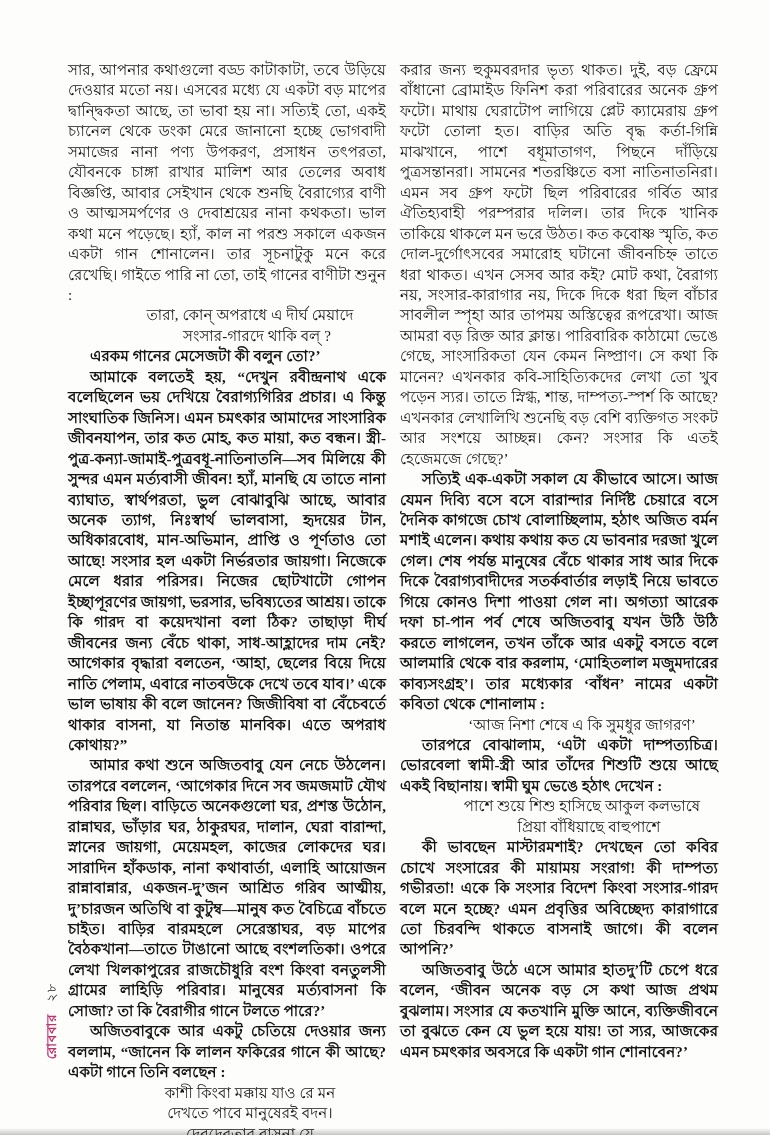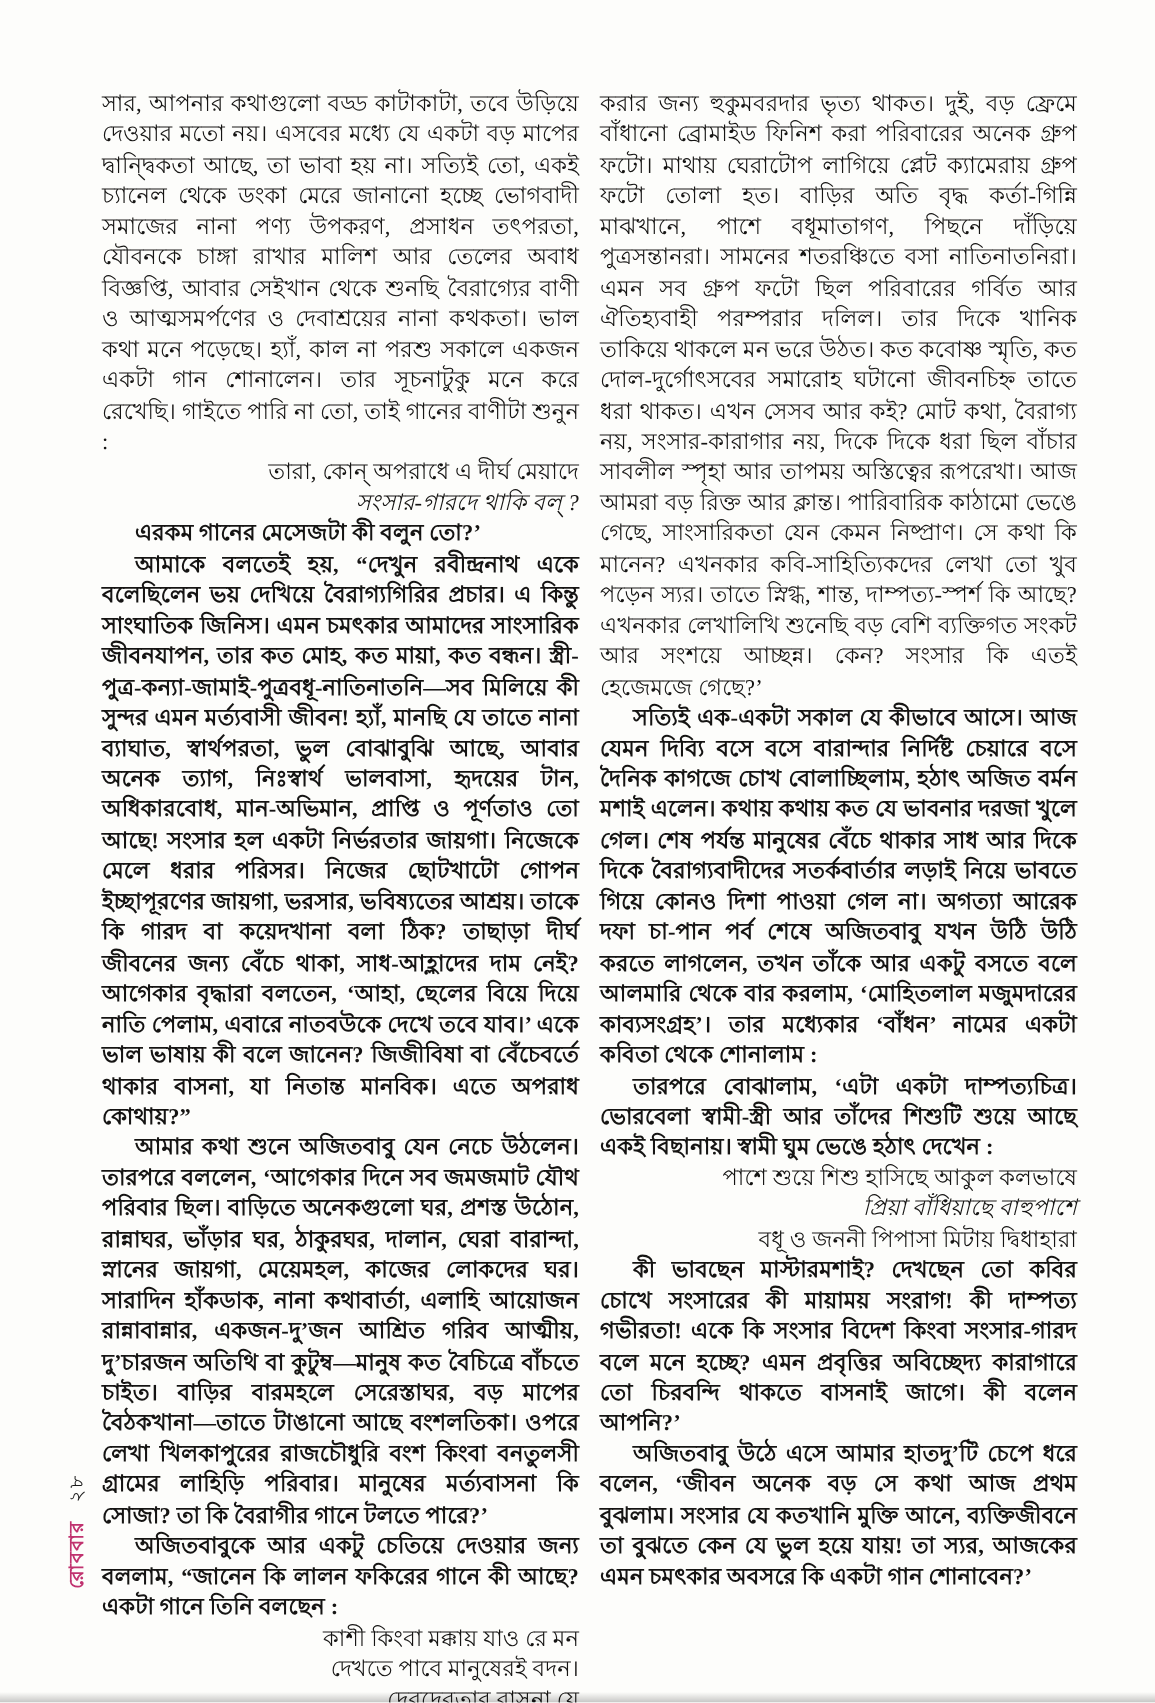--- a/index.html
+++ b/index.html
@@ -15,23 +15,23 @@
   .col{
     position:absolute;top:60px;width:318px;
     font-size:15px;line-height:20.45px;
     text-align:justify;
     letter-spacing:0.1px;
   }
   .col-left{left:68px;}
   .col-right{left:400px;}
   p.para{margin:0;padding:0;}
   p.para.indent{text-indent:22px;font-weight:bold;}
-  .verse{margin-left:46px;text-align:right;}
+  .verse{margin-left:46px;text-align:center;}
   .verse .vline{display:block;white-space:nowrap;}
-  .verse .vline.alt{margin-left:14px;font-style:italic;}
+  .verse .vline.alt{margin-left:14px;}
   .margin-strip{
     position:absolute;left:52px;top:1021px;
     transform:translate(-50%,-50%) rotate(-90deg);
     white-space:nowrap;
     font-size:13px;letter-spacing:1px;
   }
   .margin-strip .mag{color:#c0326f;font-weight:bold;}
   .margin-strip .pgnum{color:#1a1a1a;margin-left:12px;}
   .page-bottom-shadow{
     position:absolute;left:0;right:0;bottom:0;height:7px;
@@ -62,25 +62,27 @@
       <span class="vline">দেখতে পাবে মানুষেরই বদন।</span>
       <span class="vline">দেবদেবতার বাসনা যে</span>
 
     </div>
 
   </div>
 
   <div class="col col-right">
     <p class="para">করার জন্য হুকুমবরদার ভৃত্য থাকত। দুই, বড় ফ্রেমে বাঁধানো ব্রোমাইড ফিনিশ করা পরিবারের অনেক গ্রুপ ফটো। মাথায় ঘেরাটোপ লাগিয়ে প্লেট ক্যামেরায় গ্রুপ ফটো তোলা হত। বাড়ির অতি বৃদ্ধ কর্তা-গিন্নি মাঝখানে, পাশে বধূমাতাগণ, পিছনে দাঁড়িয়ে পুত্রসন্তানরা। সামনের শতরঞ্চিতে বসা নাতিনাতনিরা। এমন সব গ্রুপ ফটো ছিল পরিবারের গর্বিত আর ঐতিহ্যবাহী পরম্পরার দলিল। তার দিকে খানিক তাকিয়ে থাকলে মন ভরে উঠত। কত কবোষ্ণ স্মৃতি, কত দোল-দুর্গোৎসবের সমারোহ ঘটানো জীবনচিহ্ন তাতে ধরা থাকত। এখন সেসব আর কই? মোট কথা, বৈরাগ্য নয়, সংসার-কারাগার নয়, দিকে দিকে ধরা ছিল বাঁচার সাবলীল স্পৃহা আর তাপময় অস্তিত্বের রূপরেখা। আজ আমরা বড় রিক্ত আর ক্লান্ত। পারিবারিক কাঠামো ভেঙে গেছে, সাংসারিকতা যেন কেমন নিষ্প্রাণ। সে কথা কি মানেন? এখনকার কবি-সাহিত্যিকদের লেখা তো খুব পড়েন স্যর। তাতে স্নিগ্ধ, শান্ত, দাম্পত্য-স্পর্শ কি আছে? এখনকার লেখালিখি শুনেছি বড় বেশি ব্যক্তিগত সংকট আর সংশয়ে আচ্ছন্ন। কেন? সংসার কি এতই হেজেমজে গেছে?’</p>
     <p class="para indent">সত্যিই এক-একটা সকাল যে কীভাবে আসে। আজ যেমন দিব্যি বসে বসে বারান্দার নির্দিষ্ট চেয়ারে বসে দৈনিক কাগজে চোখ বোলাচ্ছিলাম, হঠাৎ অজিত বর্মন মশাই এলেন। কথায় কথায় কত যে ভাবনার দরজা খুলে গেল। শেষ পর্যন্ত মানুষের বেঁচে থাকার সাধ আর দিকে দিকে বৈরাগ্যবাদীদের সতর্কবার্তার লড়াই নিয়ে ভাবতে গিয়ে কোনও দিশা পাওয়া গেল না। অগত্যা আরেক দফা চা-পান পর্ব শেষে অজিতবাবু যখন উঠি উঠি করতে লাগলেন, তখন তাঁকে আর একটু বসতে বলে আলমারি থেকে বার করলাম, ‘মোহিতলাল মজুমদারের কাব্যসংগ্রহ’। তার মধ্যেকার ‘বাঁধন’ নামের একটা কবিতা থেকে শোনালাম :</p>
+    <div class="verse">
+      <span class="vline">‘আজ নিশা শেষে এ কি সুমধুর জাগরণ’</span>
+    </div>
     <p class="para indent">তারপরে বোঝালাম, ‘এটা একটা দাম্পত্যচিত্র। ভোরবেলা স্বামী-স্ত্রী আর তাঁদের শিশুটি শুয়ে আছে একই বিছানায়। স্বামী ঘুম ভেঙে হঠাৎ দেখেন :</p>
     <div class="verse">
       <span class="vline">পাশে শুয়ে শিশু হাসিছে আকুল কলভাষে</span>
       <span class="vline alt">প্রিয়া বাঁধিয়াছে বাহুপাশে</span>
-      <span class="vline">বধূ ও জননী পিপাসা মিটায় দ্বিধাহারা</span>
     </div>
     <p class="para indent">কী ভাবছেন মাস্টারমশাই? দেখছেন তো কবির চোখে সংসারের কী মায়াময় সংরাগ! কী দাম্পত্য গভীরতা! একে কি সংসার বিদেশ কিংবা সংসার-গারদ বলে মনে হচ্ছে? এমন প্রবৃত্তির অবিচ্ছেদ্য কারাগারে তো চিরবন্দি থাকতে বাসনাই জাগে। কী বলেন আপনি?’</p>
     <p class="para indent">অজিতবাবু উঠে এসে আমার হাতদু’টি চেপে ধরে বলেন, ‘জীবন অনেক বড় সে কথা আজ প্রথম বুঝলাম। সংসার যে কতখানি মুক্তি আনে, ব্যক্তিজীবনে তা বুঝতে কেন যে ভুল হয়ে যায়! তা স্যর, আজকের এমন চমৎকার অবসরে কি একটা গান শোনাবেন?’</p>
 
   </div>
 
   <div class="page-bottom-shadow"></div>
 </div>
 
 </body></html>

